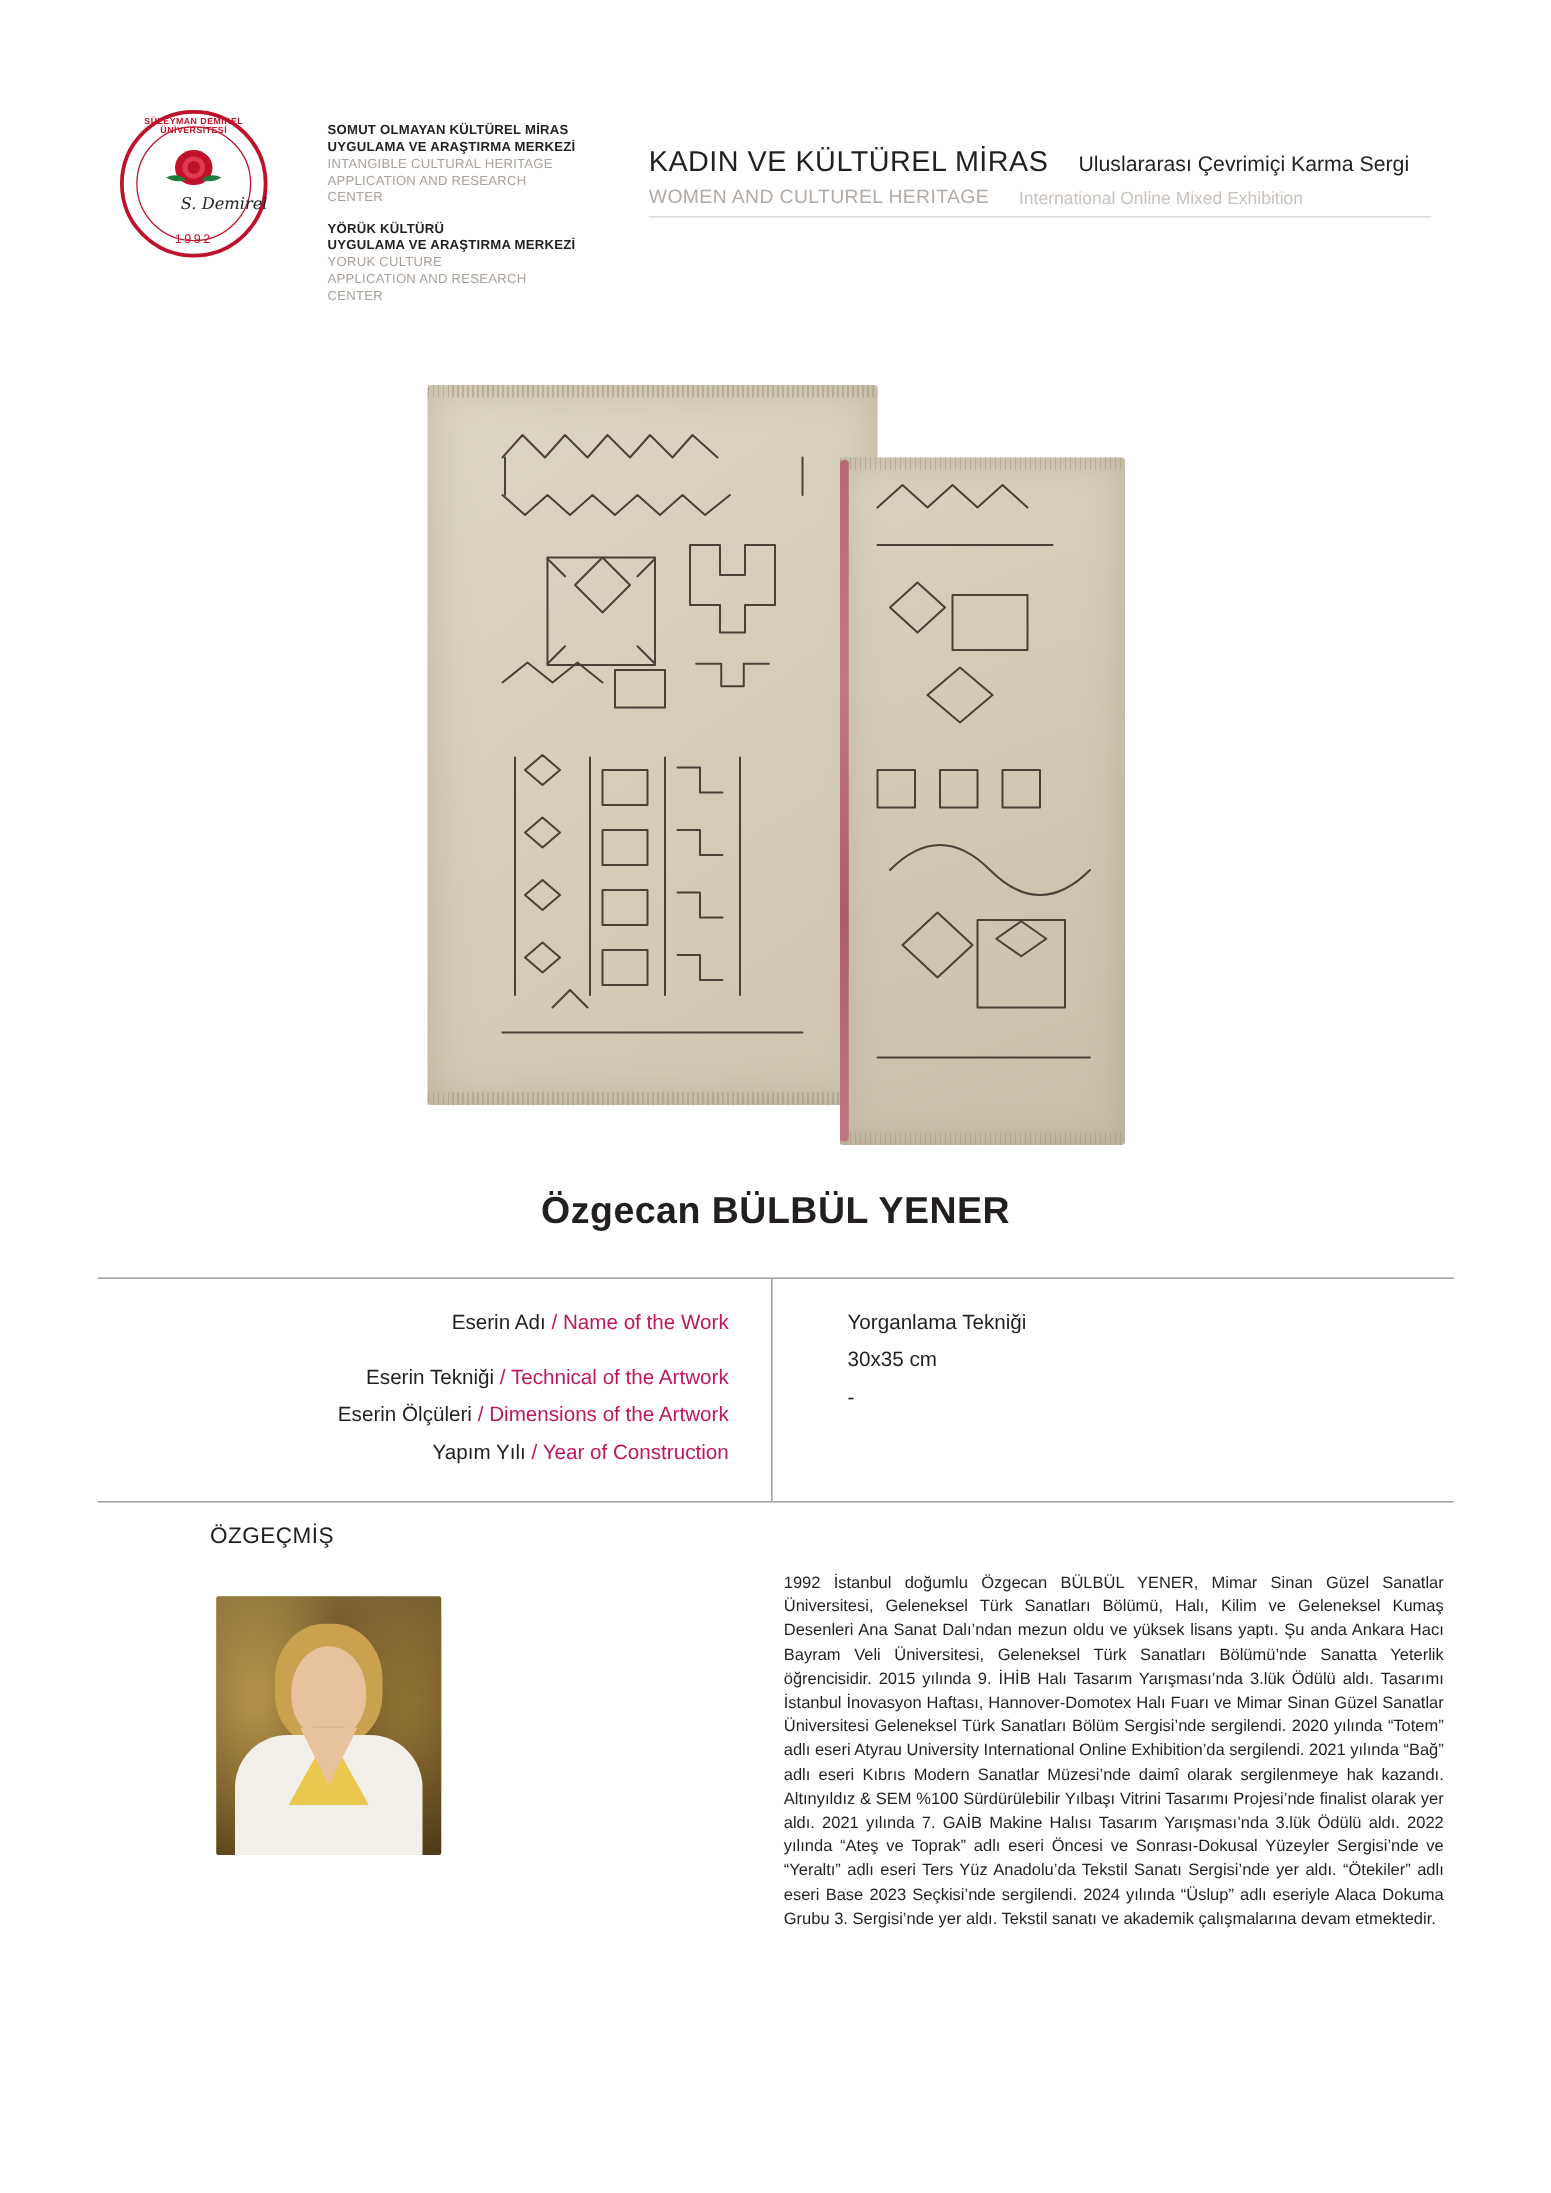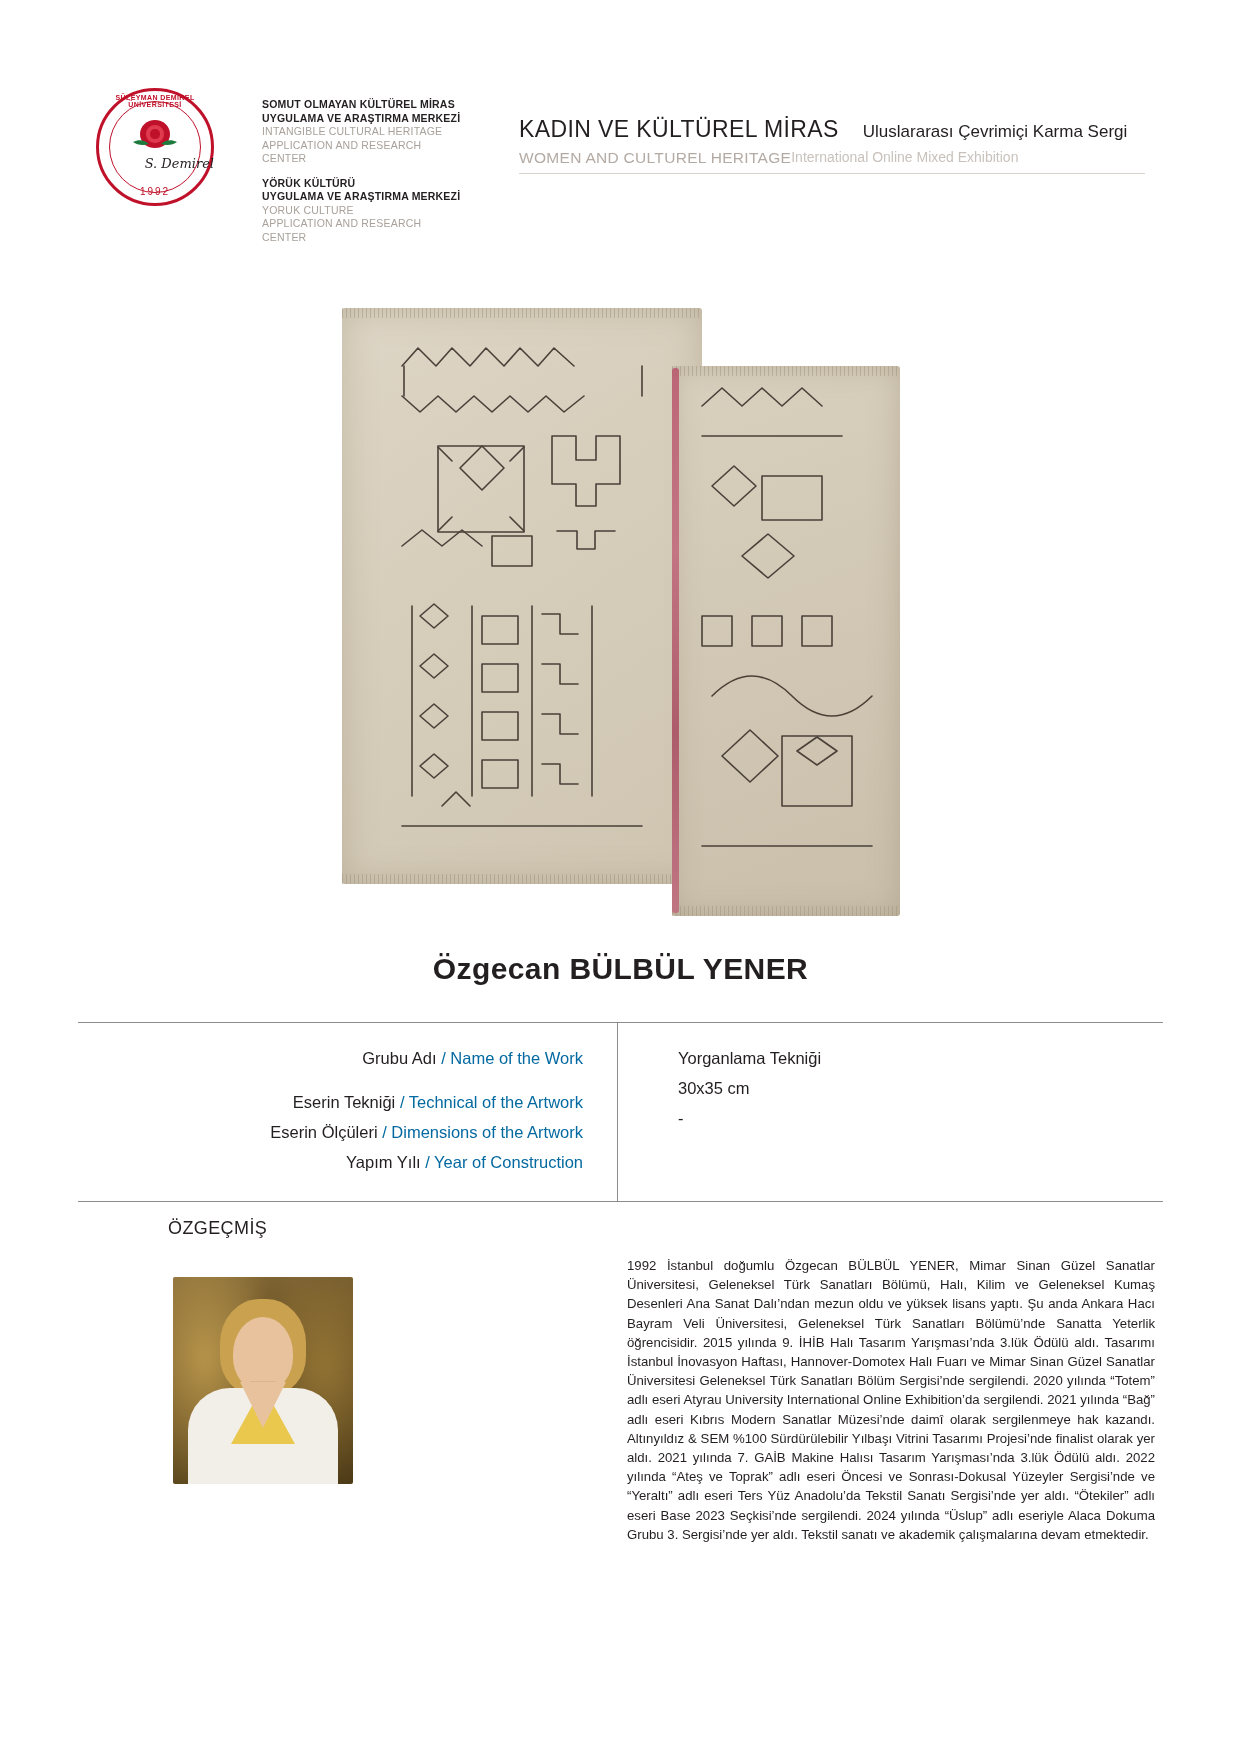--- a/index.html
+++ b/index.html
@@ -124,21 +124,22 @@
     letter-spacing: .4px;
     color: #231f20;
   }
   .title-tr-sub {
     font-size: 17px;
     color: #231f20;
     text-align: center;
   }
   .title-row-2 {
     display: flex;
-    align-items: flex-start;
+    align-items: center;
+    gap: 24px;
     margin-top: 6px;
   }
   .title-en-main {
     font-size: 15.5px;
     color: #b3aaa3;
     letter-spacing: .3px;
   }
   .title-en-sub {
     font-size: 14px;
     color: #c9c2bc;
@@ -236,21 +237,21 @@
     text-align: right;
   }
   .info-right {
     flex: 1;
     padding: 24px 0 18px 60px;
     box-sizing: border-box;
   }
   .lbl-row { margin-bottom: 22px; font-size: 16.5px; line-height: 22px; }
   .lbl-row.tight { margin-bottom: 8px; }
   .lbl-tr { color: #231f20; }
-  .lbl-en { color: #0369a1; }
+  .lbl-en { color: #be185d; }
   .val-row { font-size: 16.5px; line-height: 22px; color: #231f20; margin-bottom: 22px; }
   .val-row.tight { margin-bottom: 8px; }
 
   
   .bio-title {
     position: absolute;
     top: 1218px;
     left: 168px;
     font-size: 18px;
     letter-spacing: .4px;
@@ -415,21 +416,21 @@
       </g>
     </svg>
   </div>
 </div>
 
 <div class="artist-name">Özgecan BÜLBÜL YENER</div>
 
 <div class="info-table">
   <div class="info-left">
     <div class="lbl-row">
-      <span class="lbl-tr">Grubu Adı</span>
+      <span class="lbl-tr">Eserin Adı</span>
       <span class="lbl-en">/ Name of the Work</span>
     </div>
     <div class="lbl-row tight">
       <span class="lbl-tr">Eserin Tekniği</span>
       <span class="lbl-en">/ Technical of the Artwork</span>
     </div>
     <div class="lbl-row tight">
       <span class="lbl-tr">Eserin Ölçüleri</span>
       <span class="lbl-en">/ Dimensions of the Artwork</span>
     </div>

